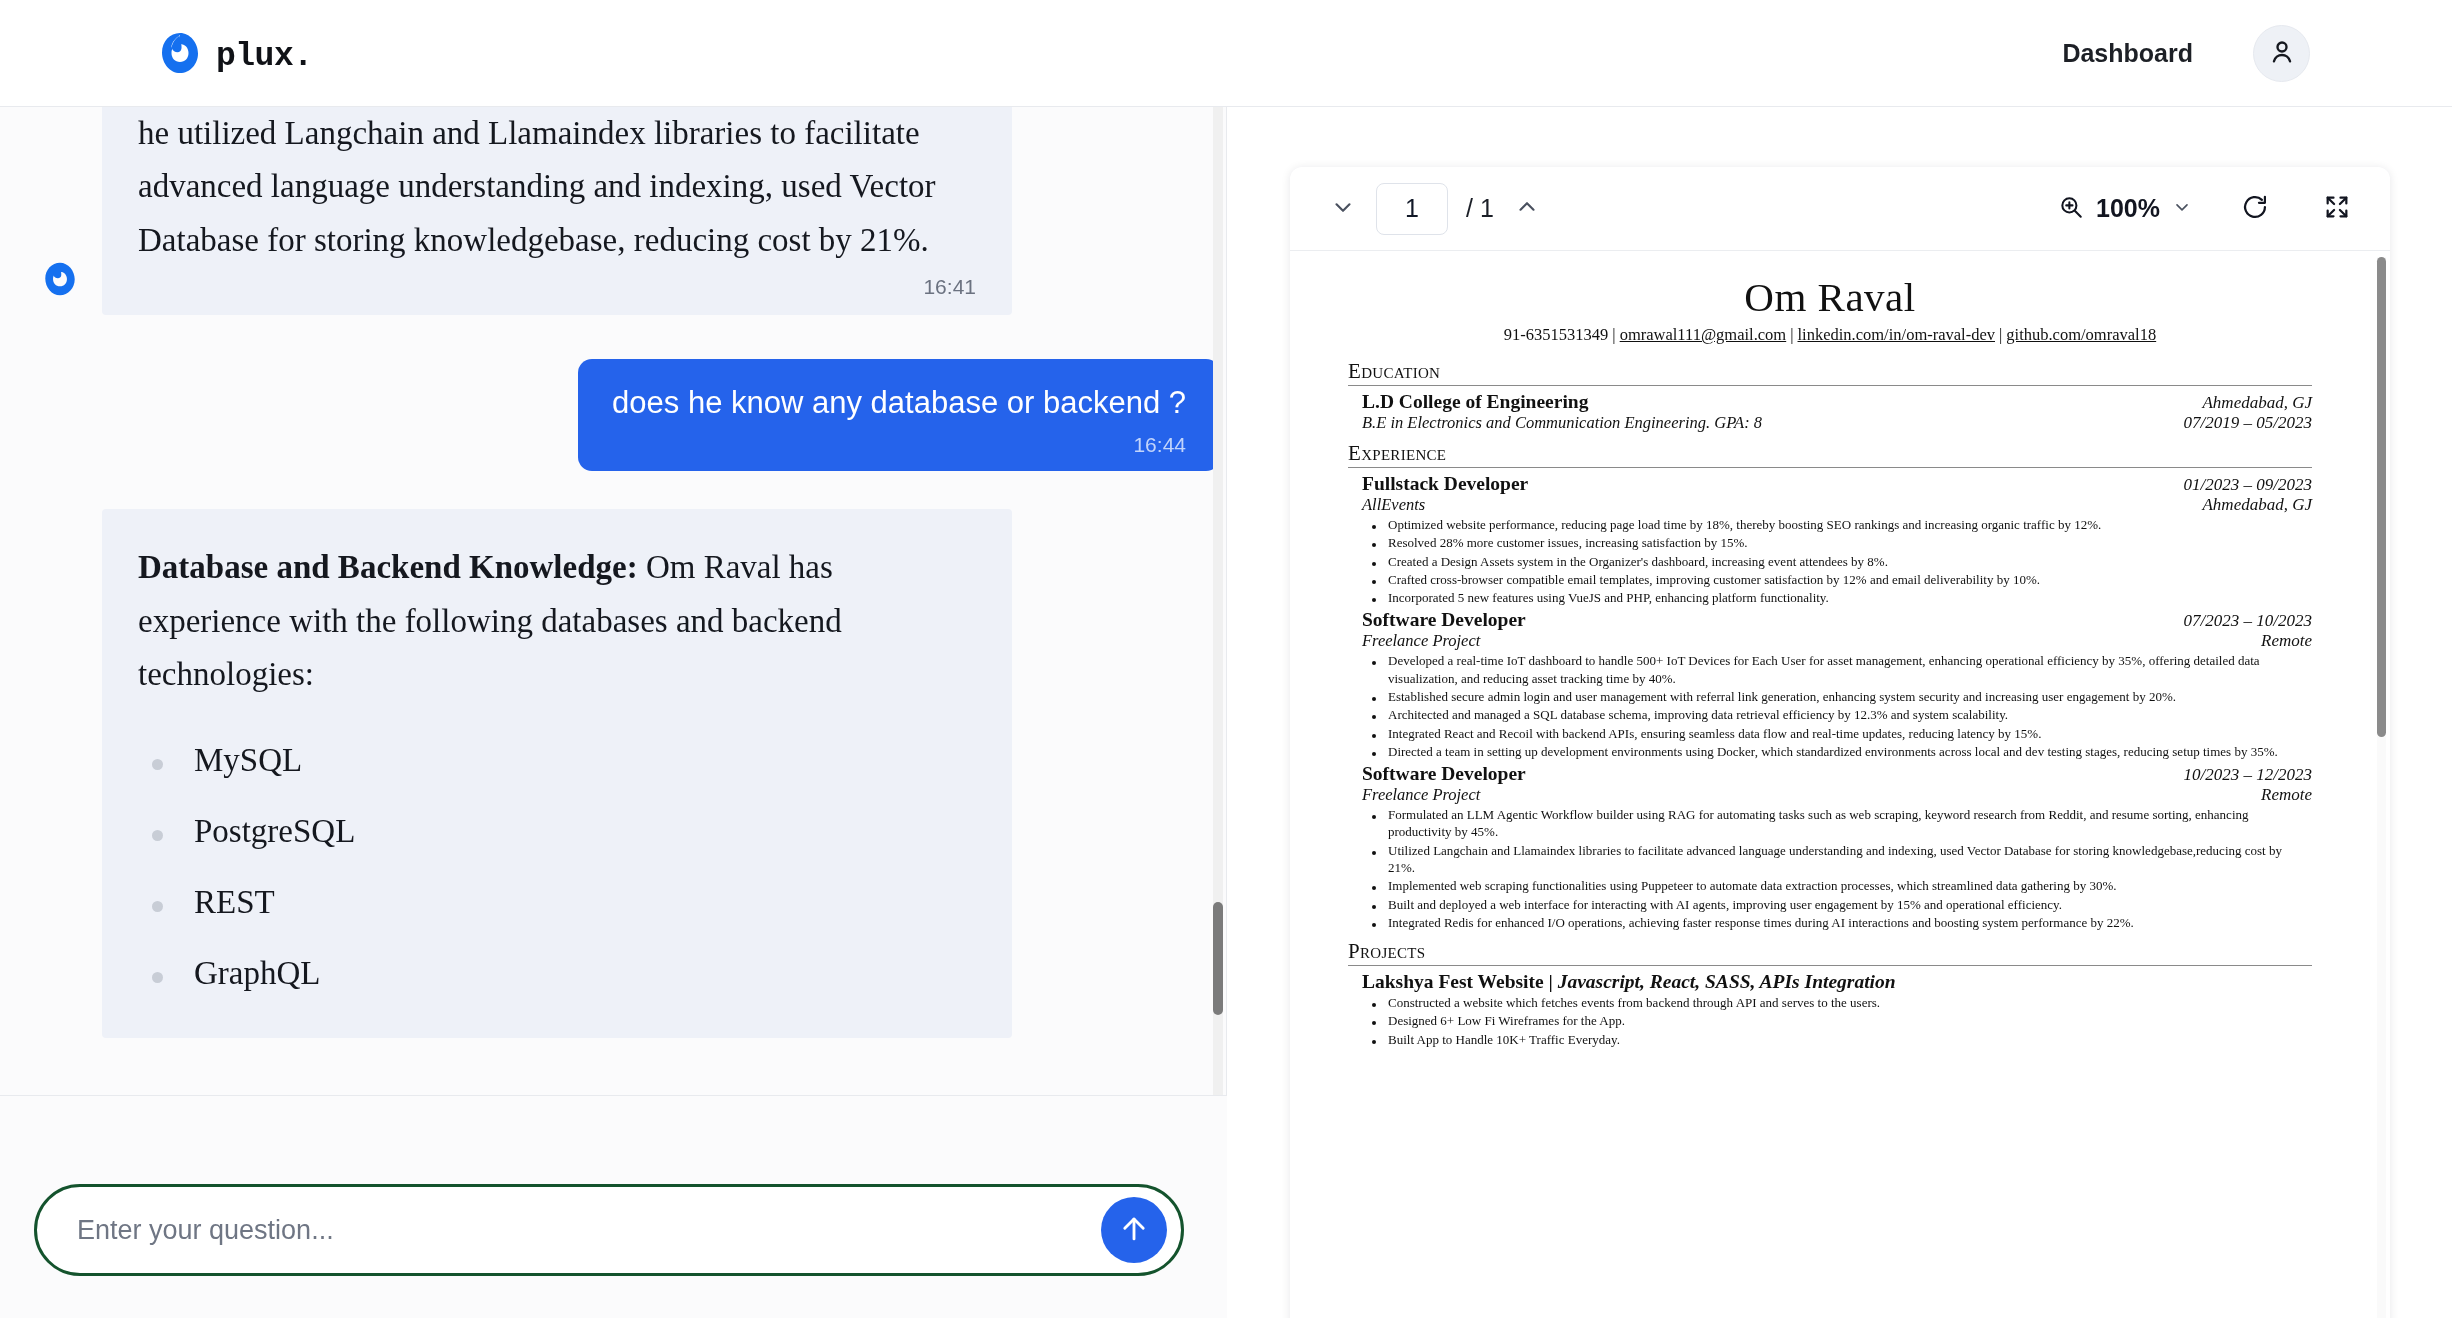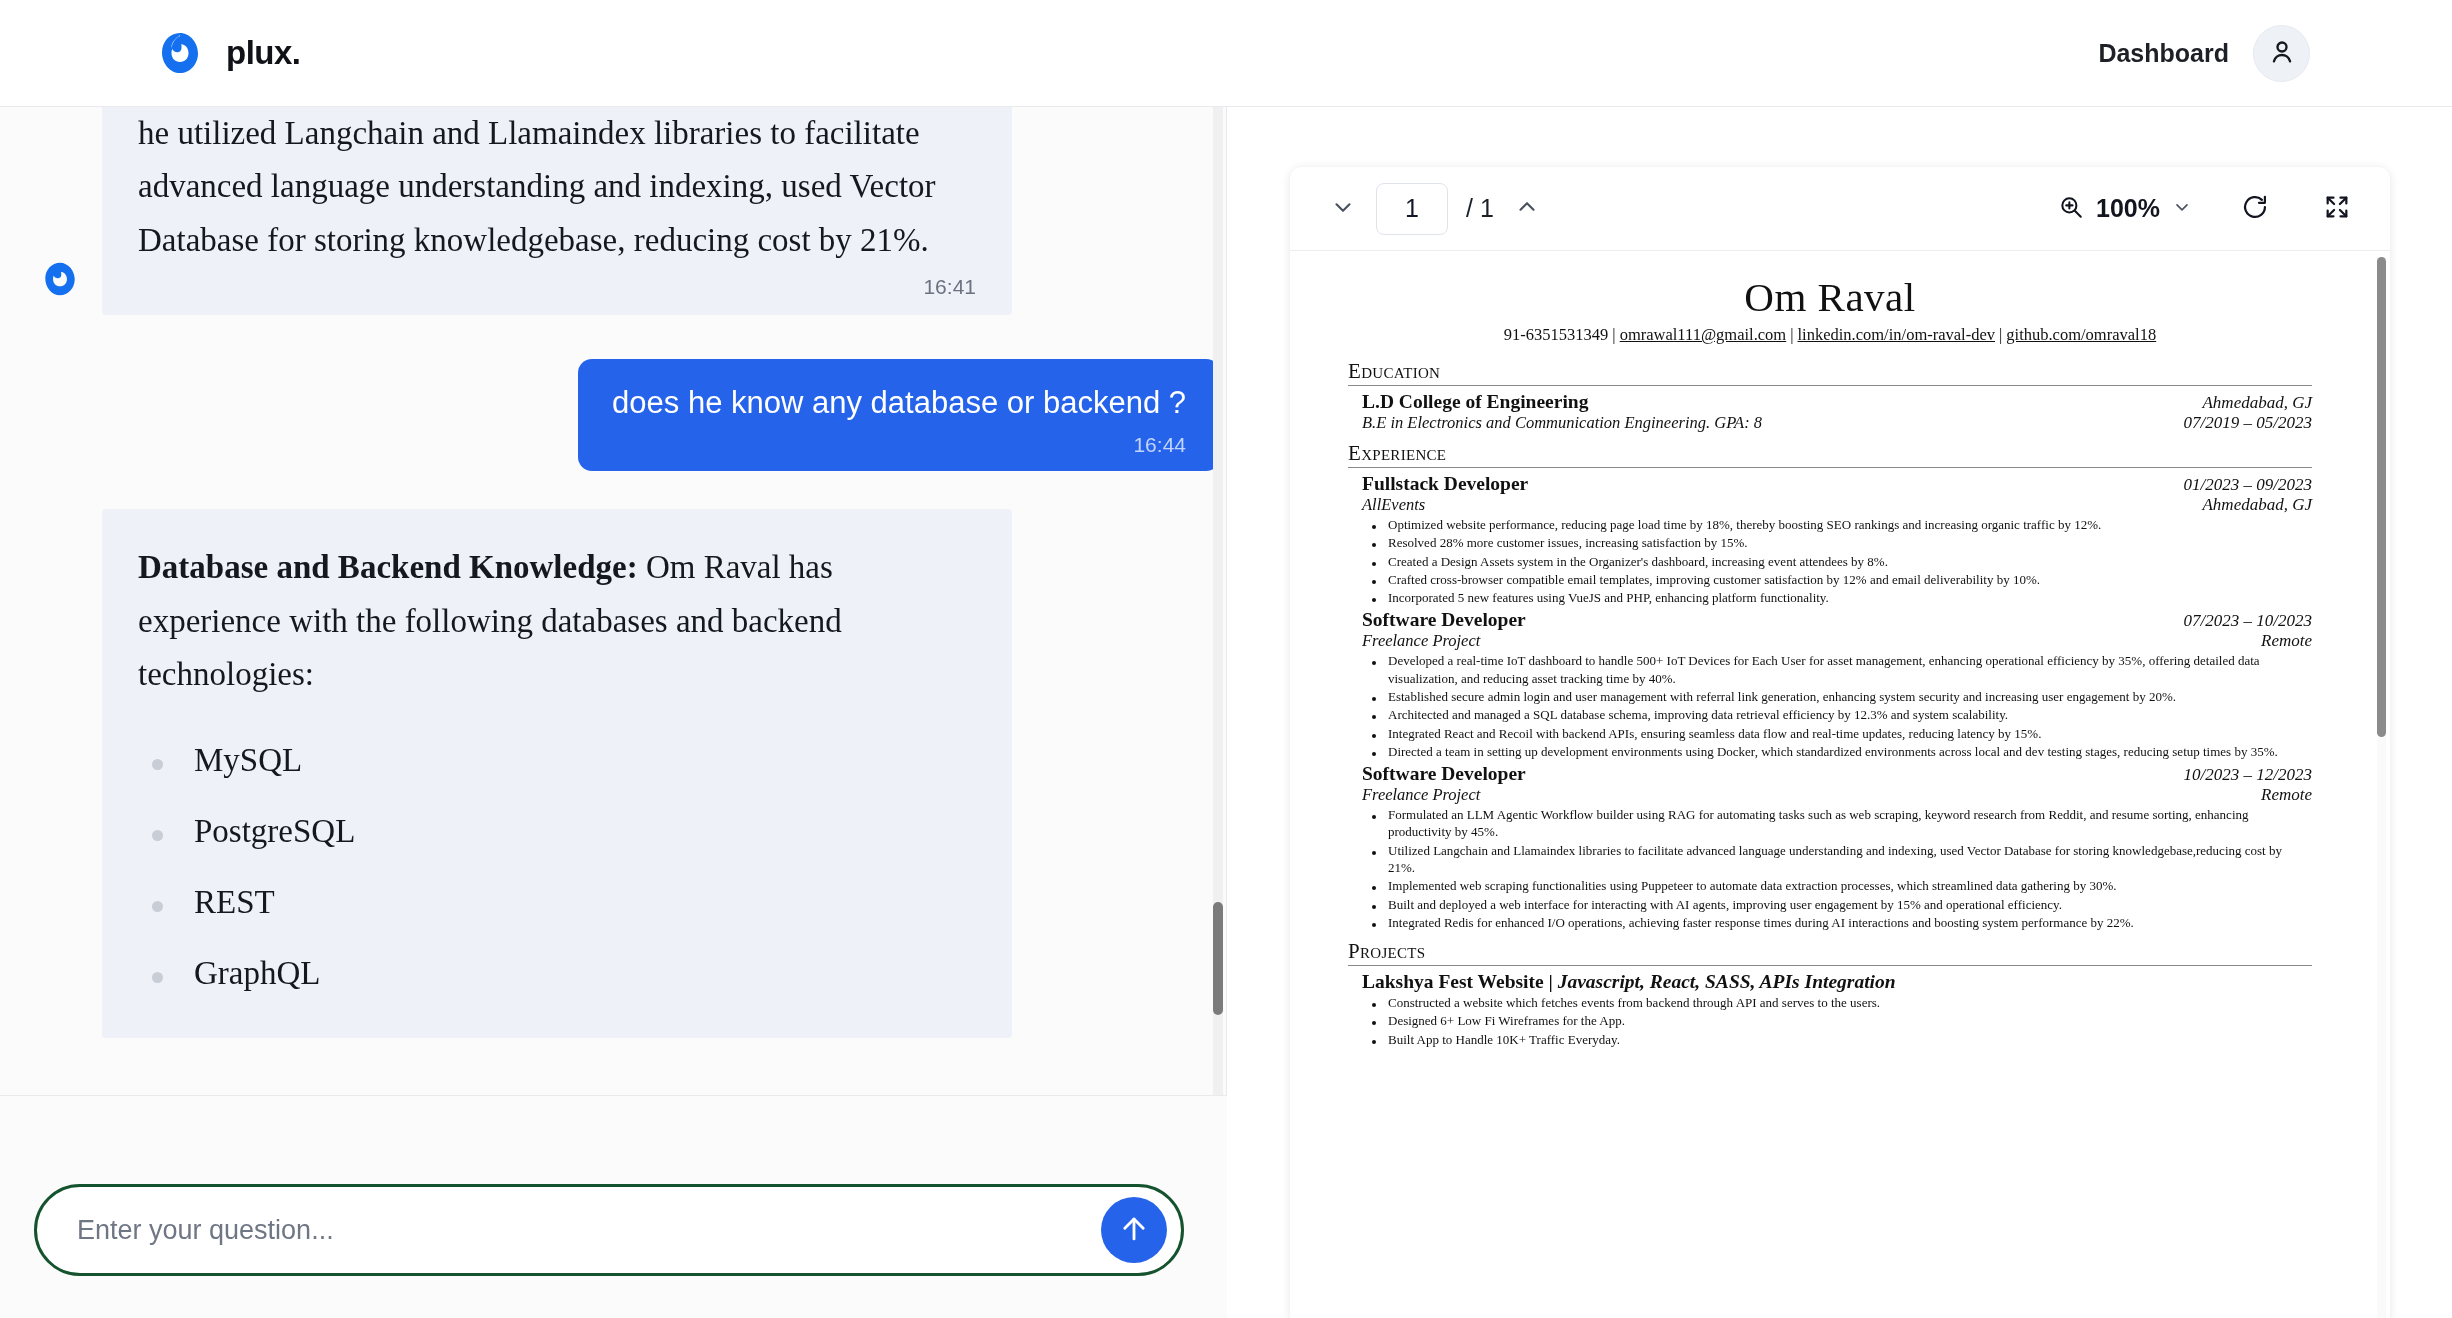--- a/index.html
+++ b/index.html
@@ -12,29 +12,29 @@
 
   
   .app-header {
     position: absolute; top: 0; left: 0;
     width: 2452px; height: 107px;
     background: #ffffff;
     border-bottom: 1px solid #e8eaee;
     display: flex; align-items: center;
     z-index: 10;
   }
-  .brand { display: flex; align-items: center; gap: 24px; margin-left: 158px; }
+  .brand { display: flex; align-items: flex-end; gap: 14px; margin-left: 158px; font-family: Liberation Mono, monospace; }
   .brand-logo { width: 44px; height: 44px; display: block; }
   .brand-name {
     font-size: 33px; font-weight: 700; color: #101217;
     letter-spacing: -0.5px;
   }
   .header-right {
     margin-left: auto; margin-right: 142px;
-    display: flex; align-items: center; gap: 24px;
+    display: flex; align-items: center; gap: 60px;
   }
   .dashboard-link {
     font-size: 25px; font-weight: 700; color: #1d2026;
   }
   .avatar-btn {
     width: 57px; height: 57px; border-radius: 50%;
     background: #eef1f6; border: 1px solid #e6e9ef;
     display: flex; align-items: center; justify-content: center;
   }
 

